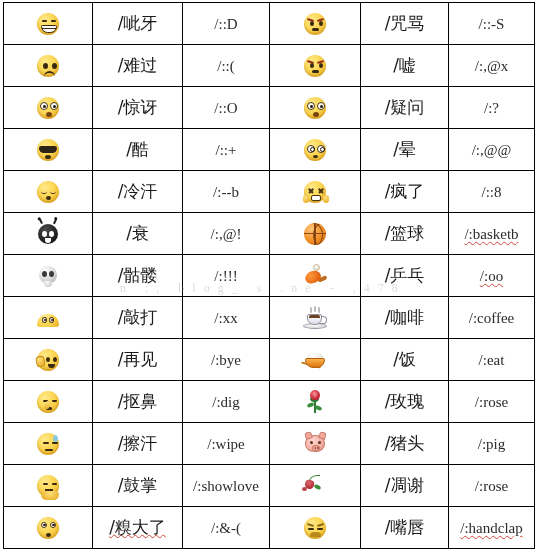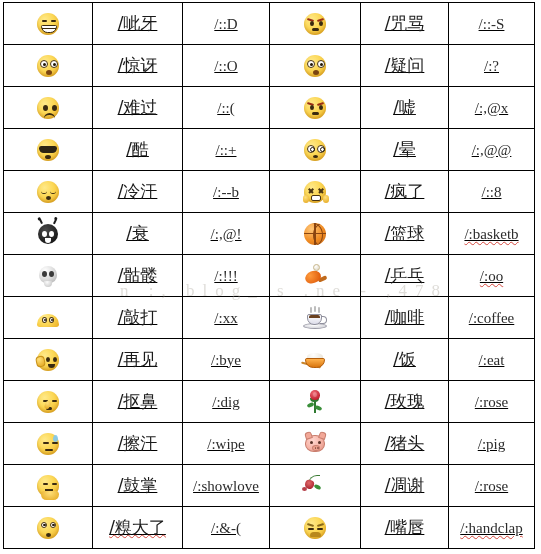--- a/index.html
+++ b/index.html
@@ -20,21 +20,20 @@
     left: 3px;
     top: 2px;
     width: 531px;
     height: 549px;
   }
 
   table.emoji-table {
     border-collapse: collapse;
     width: 531px;
     table-layout: fixed;
-    text-decoration: underline;
   }
 
   table.emoji-table td {
     border: 1px solid #000000;
     height: 41px;
     padding: 0;
     text-align: center;
     vertical-align: middle;
     background: transparent;
   }
@@ -484,21 +483,21 @@
     background:#a8202c; opacity:.85;
   }
 
   
   .watermark {
     position: absolute;
     left: 120px;
     top: 281px;
     width: 420px;
     font-family: "Liberation Serif", "DejaVu Serif", serif;
-    font-size: 17px;
+    font-size: 12px;
     letter-spacing: 8px;
     color: rgba(170,165,155,0.38);
     white-space: nowrap;
     pointer-events: none;
     user-select: none;
   }
 </style>
 </head>
 <body>
 
@@ -525,54 +524,54 @@
                 <span class="brow l"></span>
                 <span class="brow r"></span>
                 <span class="eye l"></span>
                 <span class="eye r"></span>
                 <span class="mouth"></span>
               </span></span></td>
           <td><span class="cn-label">/咒骂</span></td>
           <td><span class="code-label">/::-S</span></td>
         </tr>
         <tr>
-          <td class="icon-cell"><span class="emoji-glyph"><span class="face bigeyes">
-                <span class="eye l"></span>
-                <span class="eye r"></span>
-                <span class="mouth"></span>
-              </span></span></td>
-          <td><span class="cn-label">/惊讶</span></td>
-          <td><span class="code-label">/::O</span></td>
-          <td class="icon-cell"><span class="emoji-glyph"><span class="face bigeyes">
-                <span class="eye l"></span>
-                <span class="eye r"></span>
-                <span class="mouth"></span>
-              </span></span></td>
-          <td><span class="cn-label">/疑问</span></td>
-          <td><span class="code-label">/:?</span></td>
-        </tr>
-        <tr>
           <td class="icon-cell"><span class="emoji-glyph"><span class="face sad">
                 <span class="eye l"></span>
                 <span class="eye r"></span>
                 <span class="mouth"></span>
               </span></span></td>
           <td><span class="cn-label">/难过</span></td>
           <td><span class="code-label">/::(</span></td>
           <td class="icon-cell"><span class="emoji-glyph"><span class="face angry">
                 <span class="brow l"></span>
                 <span class="brow r"></span>
                 <span class="eye l"></span>
                 <span class="eye r"></span>
                 <span class="mouth"></span>
               </span></span></td>
           <td><span class="cn-label">/嘘</span></td>
           <td><span class="code-label">/:,@x</span></td>
         </tr>
         <tr>
+          <td class="icon-cell"><span class="emoji-glyph"><span class="face bigeyes">
+                <span class="eye l"></span>
+                <span class="eye r"></span>
+                <span class="mouth"></span>
+              </span></span></td>
+          <td><span class="cn-label">/惊讶</span></td>
+          <td><span class="code-label">/::O</span></td>
+          <td class="icon-cell"><span class="emoji-glyph"><span class="face bigeyes">
+                <span class="eye l"></span>
+                <span class="eye r"></span>
+                <span class="mouth"></span>
+              </span></span></td>
+          <td><span class="cn-label">/疑问</span></td>
+          <td><span class="code-label">/:?</span></td>
+        </tr>
+        <tr>
           <td class="icon-cell"><span class="emoji-glyph"><span class="face cool">
                 <span class="shades"></span>
                 <span class="mouth"></span>
               </span></span></td>
           <td><span class="cn-label">/酷</span></td>
           <td><span class="code-label">/::+</span></td>
           <td class="icon-cell"><span class="emoji-glyph"><span class="face dizzy">
                 <span class="eye l"></span>
                 <span class="eye r"></span>
                 <span class="mouth"></span>

